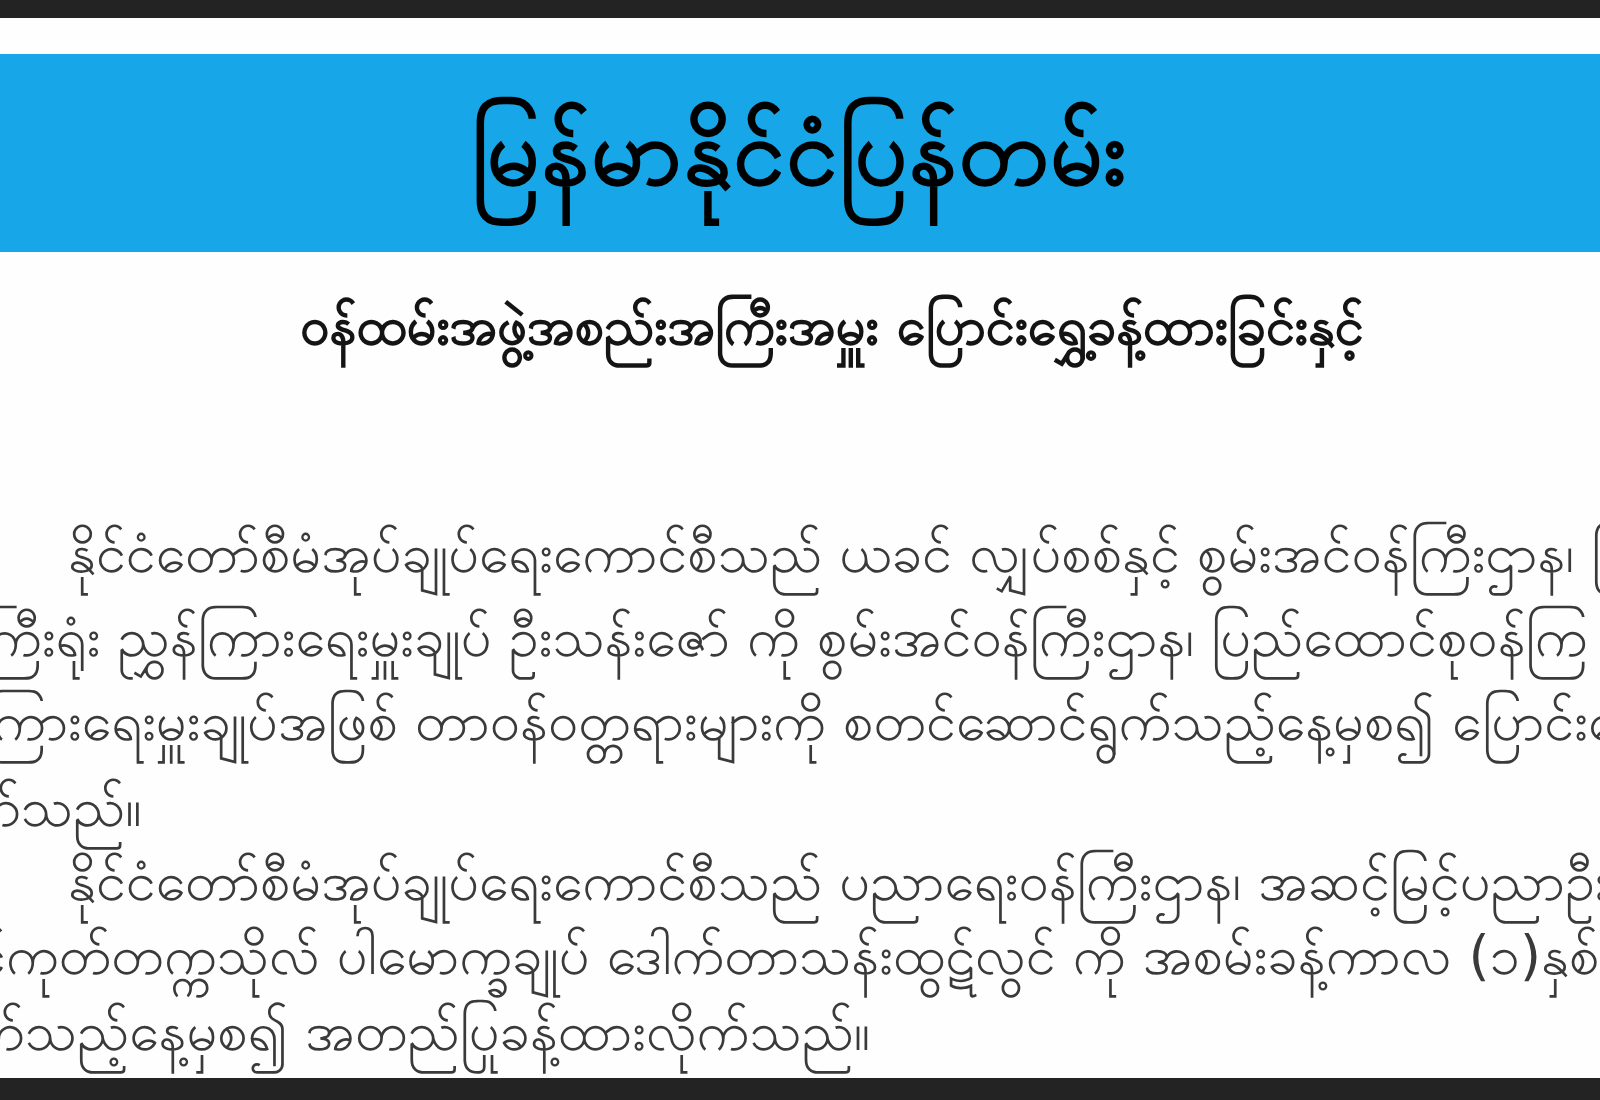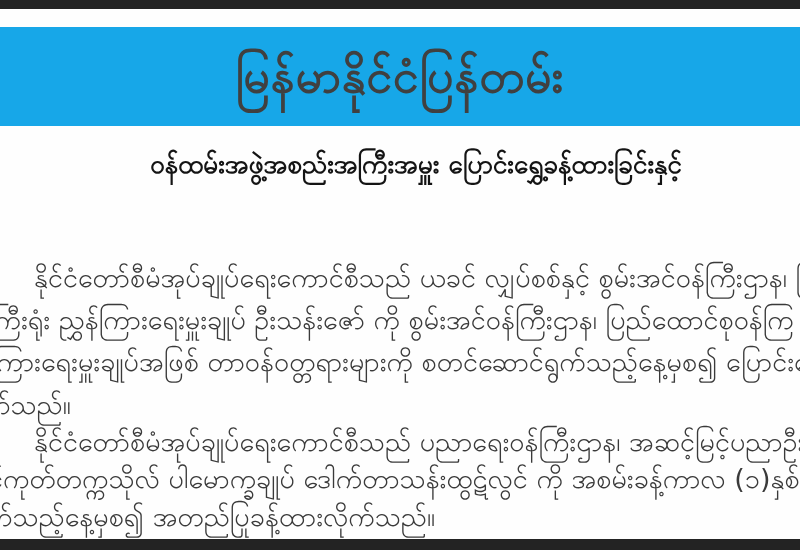--- a/index.html
+++ b/index.html
@@ -31,21 +31,21 @@
     left: 0;
     top: 27px;
     width: 100%;
     height: 99px;
     background: #17a7e8;
     display: flex;
     align-items: center;
     justify-content: center;
   }
   .banner-title {
-    color: #404040;
+    color: #000000;
     font-size: 46px;
     font-weight: bold;
     letter-spacing: 1px;
     white-space: nowrap;
     line-height: 1.1;
   }
   .headline-line {
     position: absolute;
     left: 16px;
     width: 100%;

